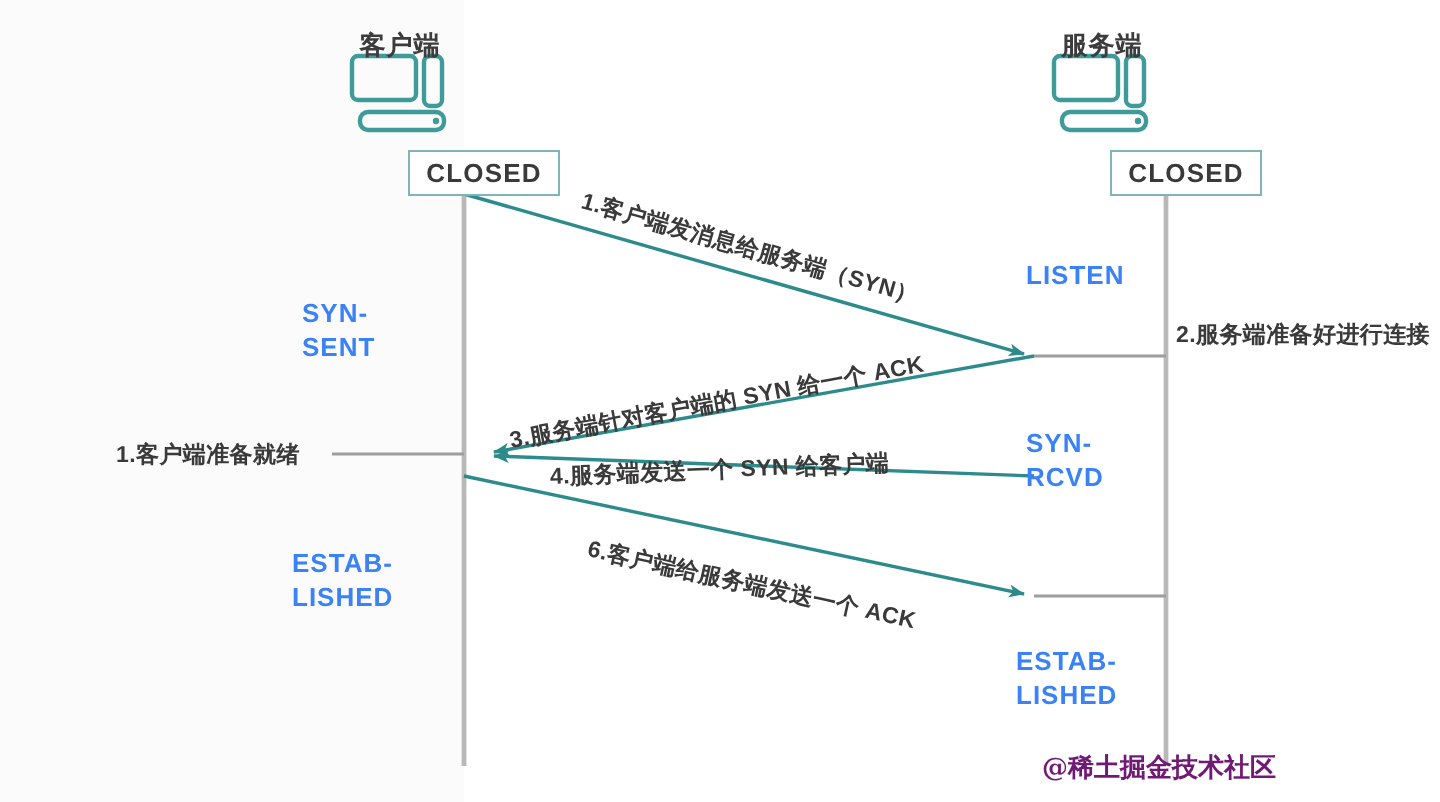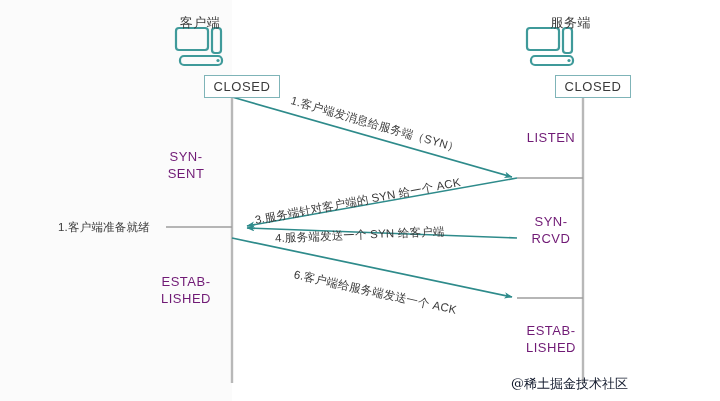--- a/index.html
+++ b/index.html
@@ -13,20 +13,21 @@
     font-family: "Liberation Sans", "DejaVu Sans", sans-serif;
     overflow: hidden;
     position: relative;
   }
   #canvas {
     position: absolute;
     left: 0;
     top: 0;
     width: 648px;
     height: 401px;
+    font-weight: bold;
   }
   .layer-svg {
     position: absolute;
     left: 0;
     top: 0;
     width: 720px;
     height: 401px;
     pointer-events: none;
   }
   .band {
@@ -54,22 +55,21 @@
     align-items: center;
     justify-content: center;
     font-size: 13px;
     color: #3a3a3a;
     letter-spacing: 0.6px;
     margin-left: 41px;
   }
   .state-text {
     position: absolute;
     font-size: 13px;
-    color: #701a75;
-    text-align: center;
+    color: #3b82f6;
     line-height: 17px;
     letter-spacing: 0.5px;
     white-space: pre-line;
   }
   .msg-label {
     position: absolute;
     font-size: 11.5px;
     color: #3a3a3a;
     white-space: nowrap;
     transform-origin: 0 50%;
@@ -77,24 +77,24 @@
   }
   .side-note {
     position: absolute;
     font-size: 11.5px;
     color: #3a3a3a;
     white-space: nowrap;
     letter-spacing: 0.2px;
   }
   .watermark {
     position: absolute;
-    right: 20px;
+    right: 10px;
     bottom: 8px;
     font-size: 13px;
-    color: #0f172a;
+    color: #701a75;
     font-family: "DejaVu Serif", "Liberation Serif", serif;
     white-space: nowrap;
   }
 </style>
 </head>
 <body>
 
 <div id="canvas">
 
   <div class="band"></div>
@@ -133,21 +133,21 @@
     <line x1="232" y1="97" x2="512" y2="177" stroke="#2e8b8b" stroke-width="1.7" marker-end="url(#arrowR)"></line>
 
     <line x1="517" y1="178" x2="247" y2="226" stroke="#2e8b8b" stroke-width="1.7" marker-end="url(#arrowL)"></line>
 
     <line x1="517" y1="238" x2="247" y2="228" stroke="#2e8b8b" stroke-width="1.7" marker-end="url(#arrowL)"></line>
 
     <line x1="232" y1="238" x2="512" y2="297" stroke="#2e8b8b" stroke-width="1.7" marker-end="url(#arrowR)"></line>
   </svg>
 
   <div class="node-title" style="left:160px; top:14px; width:80px;">客户端</div>
-  <div class="node-title" style="left:511px; top:14px; width:80px;text-align:right;">服务端</div>
+  <div class="node-title" style="left:511px; top:14px; width:80px;">服务端</div>
 
   <div class="state-box" style="left:163px; top:75px; width:76px; height:23px;">CLOSED</div>
   <div class="state-box" style="left:514px; top:75px; width:76px; height:23px;">CLOSED</div>
 
   <div class="state-text" style="left:151px; top:148px; width:70px;">SYN-
 SENT</div>
   <div class="state-text" style="left:146px; top:273px; width:80px;">ESTAB-
 LISHED</div>
 
   <div class="state-text" style="left:513px; top:129px; width:76px;">LISTEN</div>
@@ -157,17 +157,18 @@
 LISHED</div>
 
   <div class="msg-label" style="left:291px; top:93px; transform: rotate(16deg);">1.客户端发消息给服务端（SYN）</div>
 
   <div class="msg-label" style="left:255px; top:213px; transform: rotate(-10.5deg);">3.服务端针对客户端的 SYN 给一个 ACK</div>
 
   <div class="msg-label" style="left:275px; top:231px; transform: rotate(-2.3deg);">4.服务端发送一个 SYN 给客户端</div>
 
   <div class="msg-label" style="left:294px; top:267px; transform: rotate(12.5deg);">6.客户端给服务端发送一个 ACK</div>
 
+  <div class="side-note" style="left:588px; top:160px;">2.服务端准备好进行连接</div>
   <div class="side-note" style="left:58px; top:220px;">1.客户端准备就绪</div>
 
   <div class="watermark">@稀土掘金技术社区</div>
 
 </div>
 
 </body></html>

